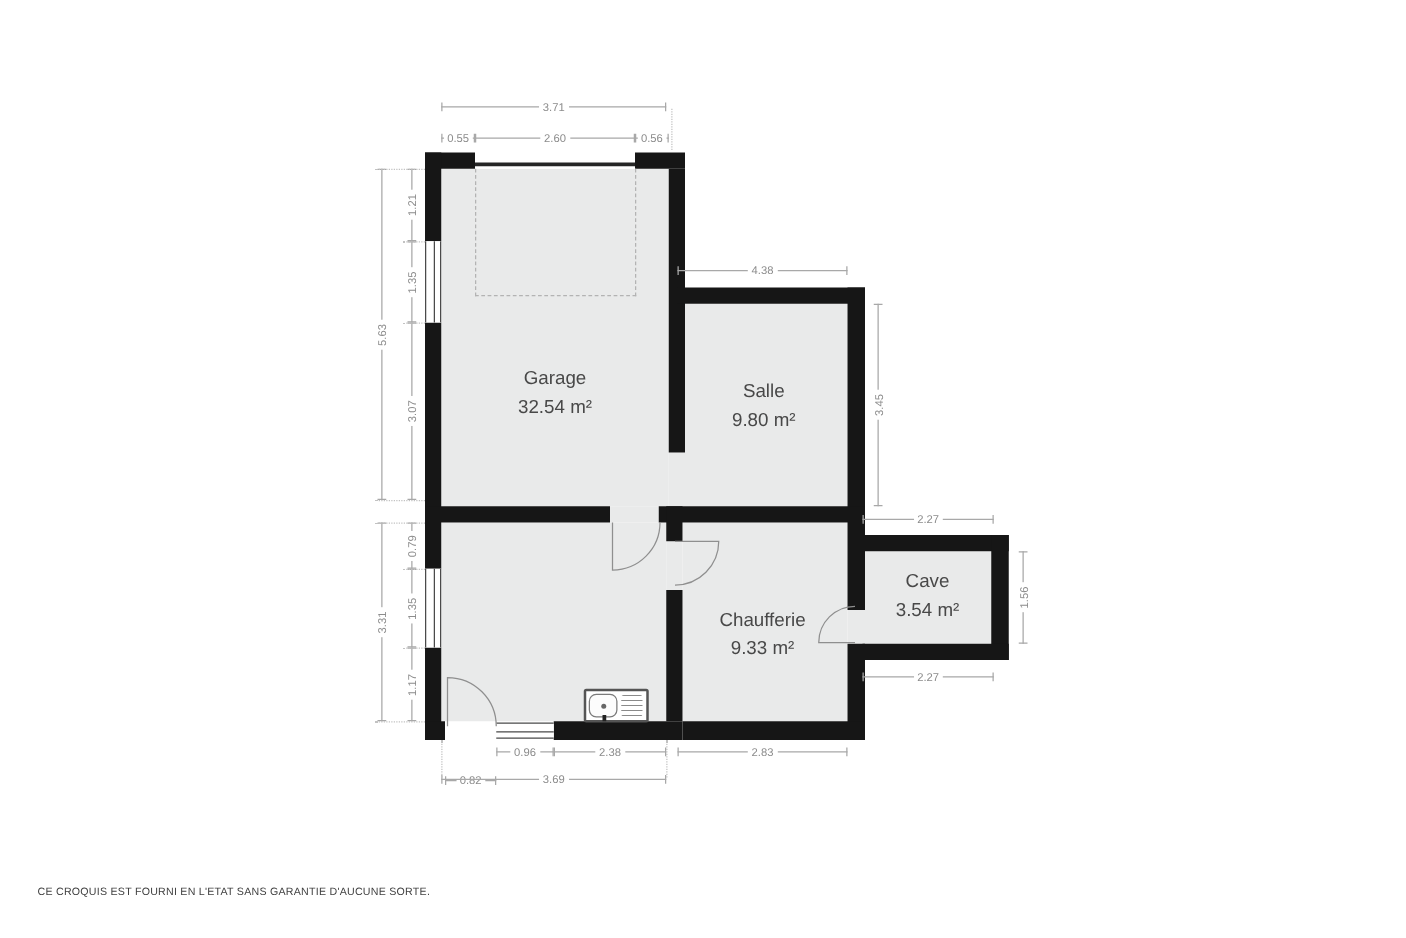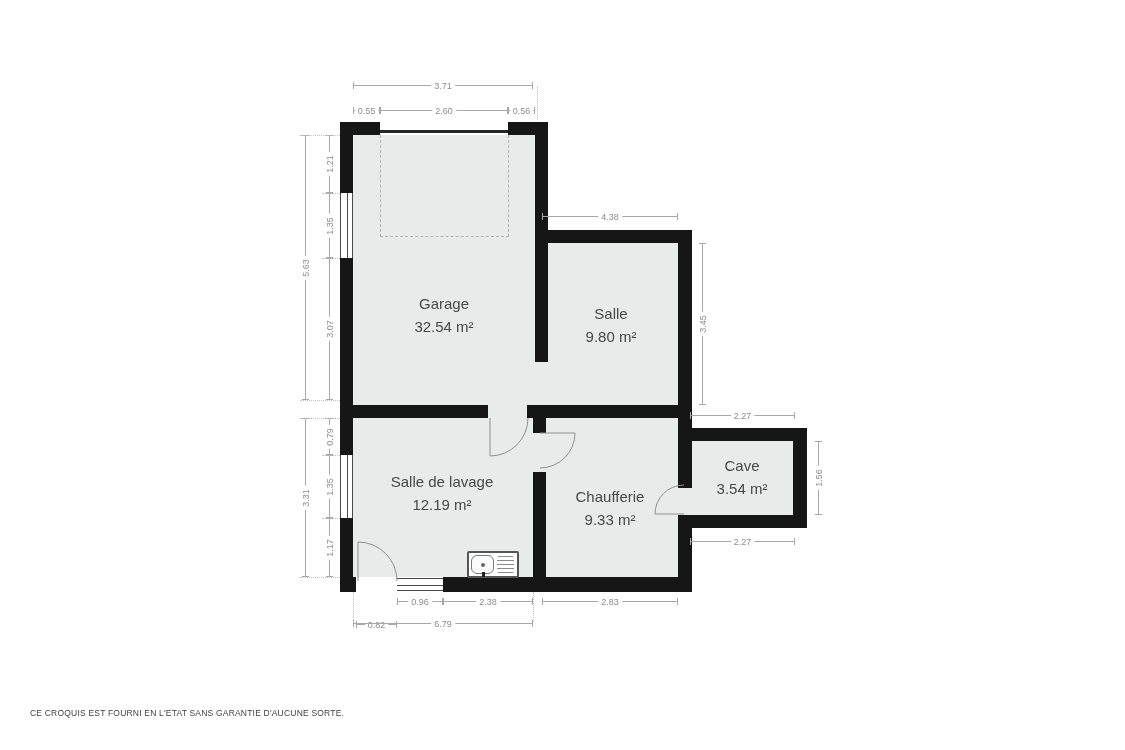--- a/index.html
+++ b/index.html
@@ -100,24 +100,20 @@
   </div>
 
   <div class="room-label" style="left:444px; top:315px">
     <div>Garage</div>
     <div>32.54 m²</div>
   </div>
   <div class="room-label" style="left:611px; top:325px">
     <div>Salle</div>
     <div>9.80 m²</div>
   </div>
-  <div class="room-label" style="left:442px; top:493px">
-    <div>Salle de lavage</div>
-    <div>12.19 m²</div>
-  </div>
   <div class="room-label" style="left:610px; top:508px">
     <div>Chaufferie</div>
     <div>9.33 m²</div>
   </div>
   <div class="room-label" style="left:742px; top:477px">
     <div>Cave</div>
     <div>3.54 m²</div>
   </div>
 
   <div class="dim dim-h" style="left:353px; top:85px; width:180px">
@@ -182,21 +178,21 @@
   <div class="dim dim-h" style="left:397px; top:601px; width:46px">
     <span class="dim-label">0.96</span>
     </div>
   <div class="dim dim-h" style="left:443px; top:601px; width:90px">
     <span class="dim-label">2.38</span>
     </div>
   <div class="dim dim-h" style="left:542px; top:601px; width:136px">
     <span class="dim-label">2.83</span>
     </div>
   <div class="dim dim-h" style="left:353px; top:623px; width:180px">
-    <span class="dim-label">6.79</span>
+    <span class="dim-label">3.69</span>
     </div>
 
   <div class="ext-v" style="left:537px; top:87px; height:33px"></div>
   <div class="ext-v" style="left:353px; top:592px; height:30px"></div>
   <div class="ext-v" style="left:533px; top:592px; height:30px"></div>
   <div class="ext-h" style="left:300px; top:135px; width:40px"></div>
   <div class="ext-h" style="left:322px; top:193px; width:18px"></div>
   <div class="ext-h" style="left:322px; top:258px; width:18px"></div>
   <div class="ext-h" style="left:300px; top:400px; width:40px"></div>
   <div class="ext-h" style="left:300px; top:418px; width:40px"></div>

